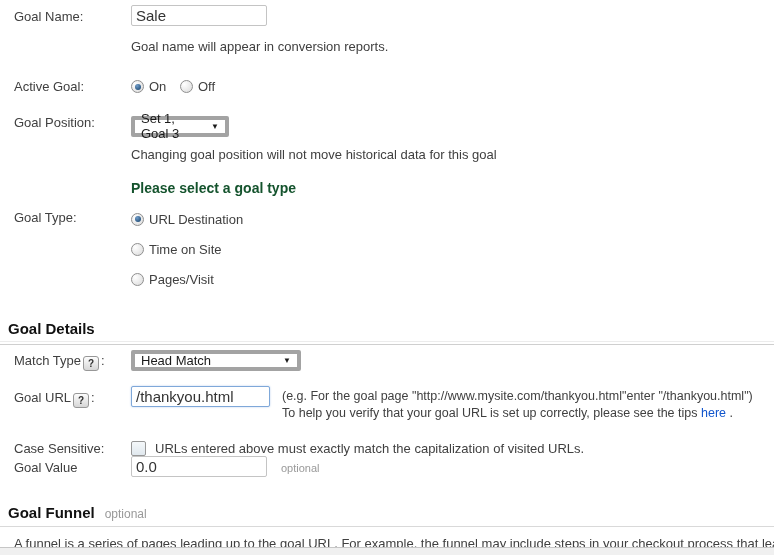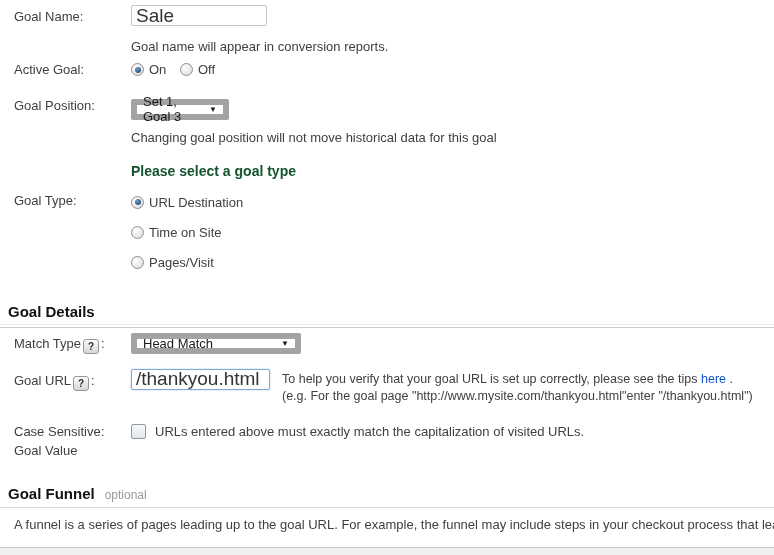--- a/index.html
+++ b/index.html
@@ -6,29 +6,29 @@
   .page {
     width:774px; height:555px; position:relative; background:#fff; overflow:hidden;
     font-family:"Liberation Sans", sans-serif; font-size:13px; color:#404040;
   }
   .row { display:flex; align-items:flex-start; }
   .lbl { width:117px; margin-left:14px; flex:none; padding-top:4px; color:#404040; }
   .content { flex:1; min-width:0; }
 
   .text-input {
     width:126px; height:15px; padding:2px 4px; border:1px solid #c4c4c4; border-radius:2px;
-    font-family:"Liberation Sans", sans-serif; font-size:19px; color:#333; outline:none;
+    font-family:"Liberation Sans", sans-serif; font-size:15px; color:#333; outline:none;
   }
   .text-input.focused { border:1px solid #7fa8d9; box-shadow:0 0 2px rgba(90,140,210,.45); }
 
   .help { margin-top:13px; color:#404040; }
 
   .selectbox {
     display:inline-flex; align-items:center; justify-content:space-between;
-    background:#fff; border:6px solid #a3a3a3; border-radius:2px; height:21px;
+    background:#fff; border:4px solid #a3a3a3; border-radius:2px; height:21px;
     padding:0 6px; color:#1a1a1a; box-sizing:border-box; cursor:default;
   }
   .selectbox .arrow { font-size:8px; color:#1a1a1a; margin-left:8px; }
   .w-pos { width:98px; }
   .w-match { width:170px; }
 
   .radio {
     display:inline-block; width:13px; height:13px; border-radius:50%;
     border:1px solid #8f8f8f; background:radial-gradient(circle at 30% 30%, #ffffff, #d9d9d9);
     box-sizing:border-box; vertical-align:-2px; margin-right:5px; position:relative; flex:none;
@@ -68,21 +68,21 @@
   .optional-sm { color:#999; font-size:11px; margin-left:14px; padding-top:6px; display:inline-block; }
 
   .cs-text { padding-top:3px; }
   .cs-wrap { display:flex; align-items:flex-start; padding-top:2px; }
 
   .funnel-desc { margin:9px 0 0 14px; white-space:nowrap; overflow:hidden; width:760px; }
 
   .bottom-strip { position:absolute; left:0; right:0; bottom:0; height:7px; background:#f0f0f0; border-top:1px solid #c6c6c6; }
 
   .mt-goalname { margin-top:5px; }
-  .mt-active { margin-top:4px; }
+  .mt-active { margin-top:21px; }
   .mt-pos { margin-top:15px; }
   .mt-goaltype { margin-top:13px; }
   .mt-match { margin-top:4px;align-items:flex-end; }
   .mt-url { margin-top:15px; }
   .mt-case { margin-top:17px; }
   .mt-value { margin-top:0; }
   .mt-funnel-h { margin-top:27px; }
 </style>
 </head>
 <body>
@@ -160,40 +160,43 @@
     </div>
   </div>
 
   <div class="row mt-url">
     <div class="lbl">
       <span>Goal URL</span><span class="qicon">?</span><span>:</span>
     </div>
     <div class="content" style="display:flex; align-items:flex-start;">
       <input type="text" class="text-input focused" style="width: 129px; flex: 0 0 auto;" value="/thankyou.html">
       <div class="hint">
+        <div>(e.g. For the goal page "http://www.mysite.com/thankyou.html"enter "/thankyou.html")</div>
         <div>
           <span>To help you verify that your goal URL is set up correctly, please see the tips</span>
           <a href="#">here</a>
           <span class="dot">.</span>
         </div>
-        <div>(e.g. For the goal page "http://www.mysite.com/thankyou.html"enter "/thankyou.html")</div>
       </div>
     </div>
   </div>
 
   <div class="row mt-case">
     <div class="lbl" style="padding-top:2px;">Case Sensitive:</div>
     <div class="content cs-wrap">
       <span class="checkbox"></span>
       <span class="cs-text" style="padding-top:0;">URLs entered above must exactly match the capitalization of visited URLs.</span>
     </div>
   </div>
 
   <div class="row mt-value">
     <div class="lbl">Goal Value</div>
+    <div class="content">
+      <input type="text" class="text-input" value="0.0" style=""><span class="optional-sm">optional</span>
+    </div>
   </div>
 
   <div class="section-h mt-funnel-h">
     <span>Goal Funnel</span>
     <span class="optional-tag">optional</span>
   </div>
   <div class="hr1"></div>
 
   <div class="funnel-desc">A funnel is a series of pages leading up to the goal URL. For example, the funnel may include steps in your checkout process that lead you t</div>
 

